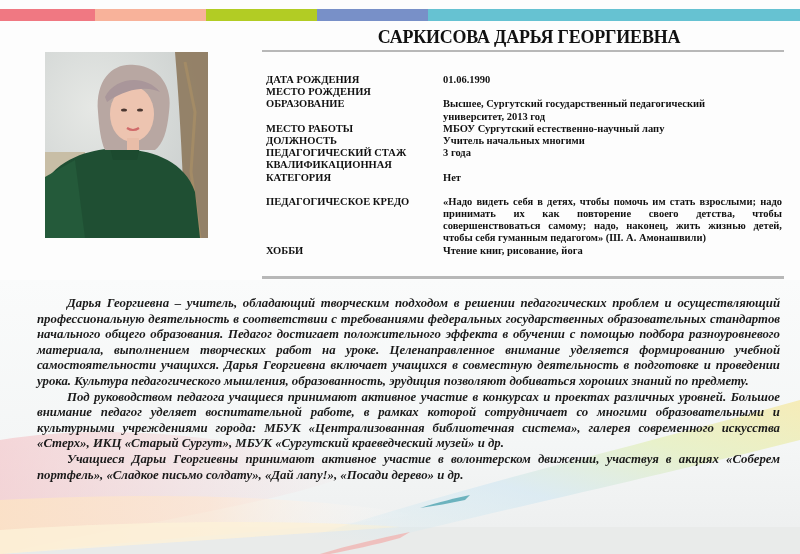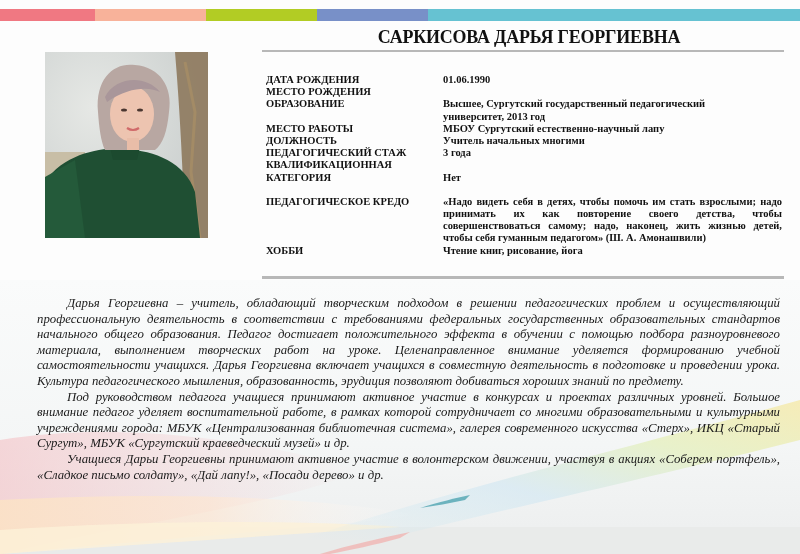--- a/index.html
+++ b/index.html
@@ -56,21 +56,21 @@
     .info-row { display: flex; }
     .info-label { width: 177px; flex: none; text-transform: uppercase; }
     .info-value { flex: 1; }
     .info-value.justify { text-align: justify; text-align-last: left; }
     .gap { height: 12px; }
 
     
     .bio {
       position: absolute; left: 37px; top: 296px; width: 743px; z-index: 3;
       font-style: italic; font-size: 12.8px; line-height: 15.6px;
-      text-align: justify; color: #1a1a1a;
+      text-align: justify; color: #1a1a1a; font-weight: bold;
     }
     .bio p { text-indent: 30px; }
   </style>
 </head>
 <body>
 
 <div class="bg-lower"></div>
 <div class="bottom-band"></div>
 <svg class="swoosh" style="left:0;top:380px" width="800" height="174" viewBox="0 0 800 174">
   <defs>

